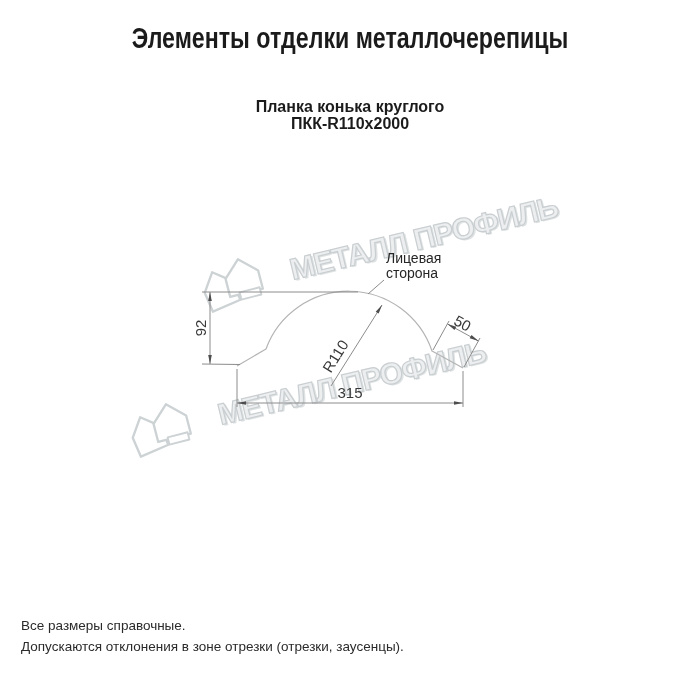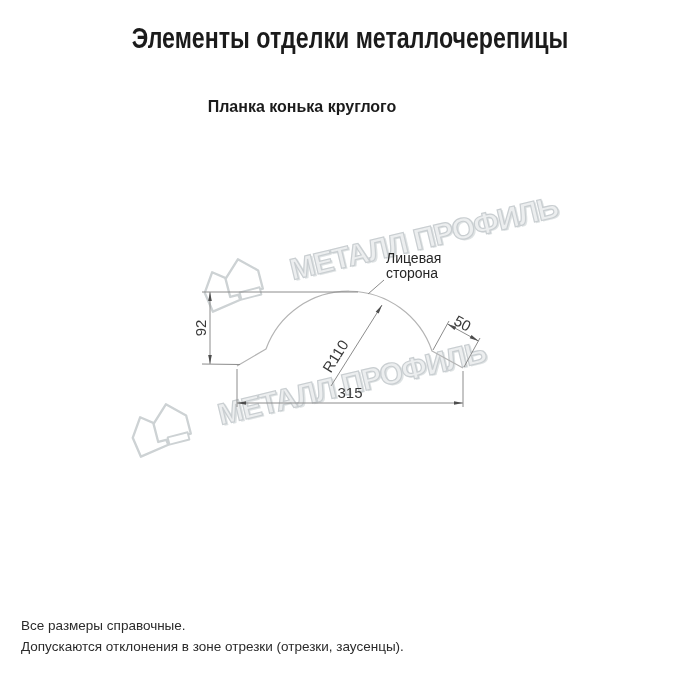--- a/index.html
+++ b/index.html
@@ -10,21 +10,21 @@
   .canvas{position:absolute;inset:0;width:700px;height:700px;background:#fff;}
 
   
   .page-title{
     position:absolute;top:22px;left:0;width:700px;text-align:center;
     font-size:29px;font-weight:bold;color:#1b1b1b;letter-spacing:0px;
     transform:scaleX(0.80);white-space:nowrap;
   }
   .subtitle{
     position:absolute;top:98px;left:0;width:604px;text-align:center;
-    font-size:16px;font-weight:bold;color:#1b1b1b;line-height:17px;
+    font-size:16px;font-weight:bold;color:#1b1b1b;line-height:17px;padding-left:48px;
   }
 
   
   .wm-band{
     position:absolute;display:flex;align-items:center;gap:8px;height:58px;
     transform:rotate(-13.5deg);transform-origin:40px 50%;
     pointer-events:none;z-index:1;white-space:nowrap;
   }
   .wm-band.band-a{left:198px;top:254px;}
   .wm-band.band-b{left:126px;top:399px;}
@@ -52,20 +52,21 @@
 </style>
 </head>
 <body>
 
 <div class="canvas">
 
   <div class="page-title">Элементы отделки металлочерепицы</div>
 
   <div class="subtitle">
     <div>Планка конька круглого</div>
+    <div>ПКК-R110х2000</div>
   </div>
 
   <div class="wm-band band-a">
     <svg class="wm-logo" width="86" height="58" viewBox="0 0 92 62">
       <g fill="#ffffff" stroke="#cdd2d4" stroke-width="2.5" stroke-linejoin="round">
         <g transform="rotate(-10 34 32)">
           <polygon points="6,28 22,11 38,28 38,50 6,50"></polygon>
           <polygon points="32,26 50,9 68,26 68,46 32,46" transform="rotate(9 50 27)"></polygon>
           <polygon points="40,44 62,44 62,52 40,52" transform="rotate(9 50 46)" stroke-width="2"></polygon>
         </g>

